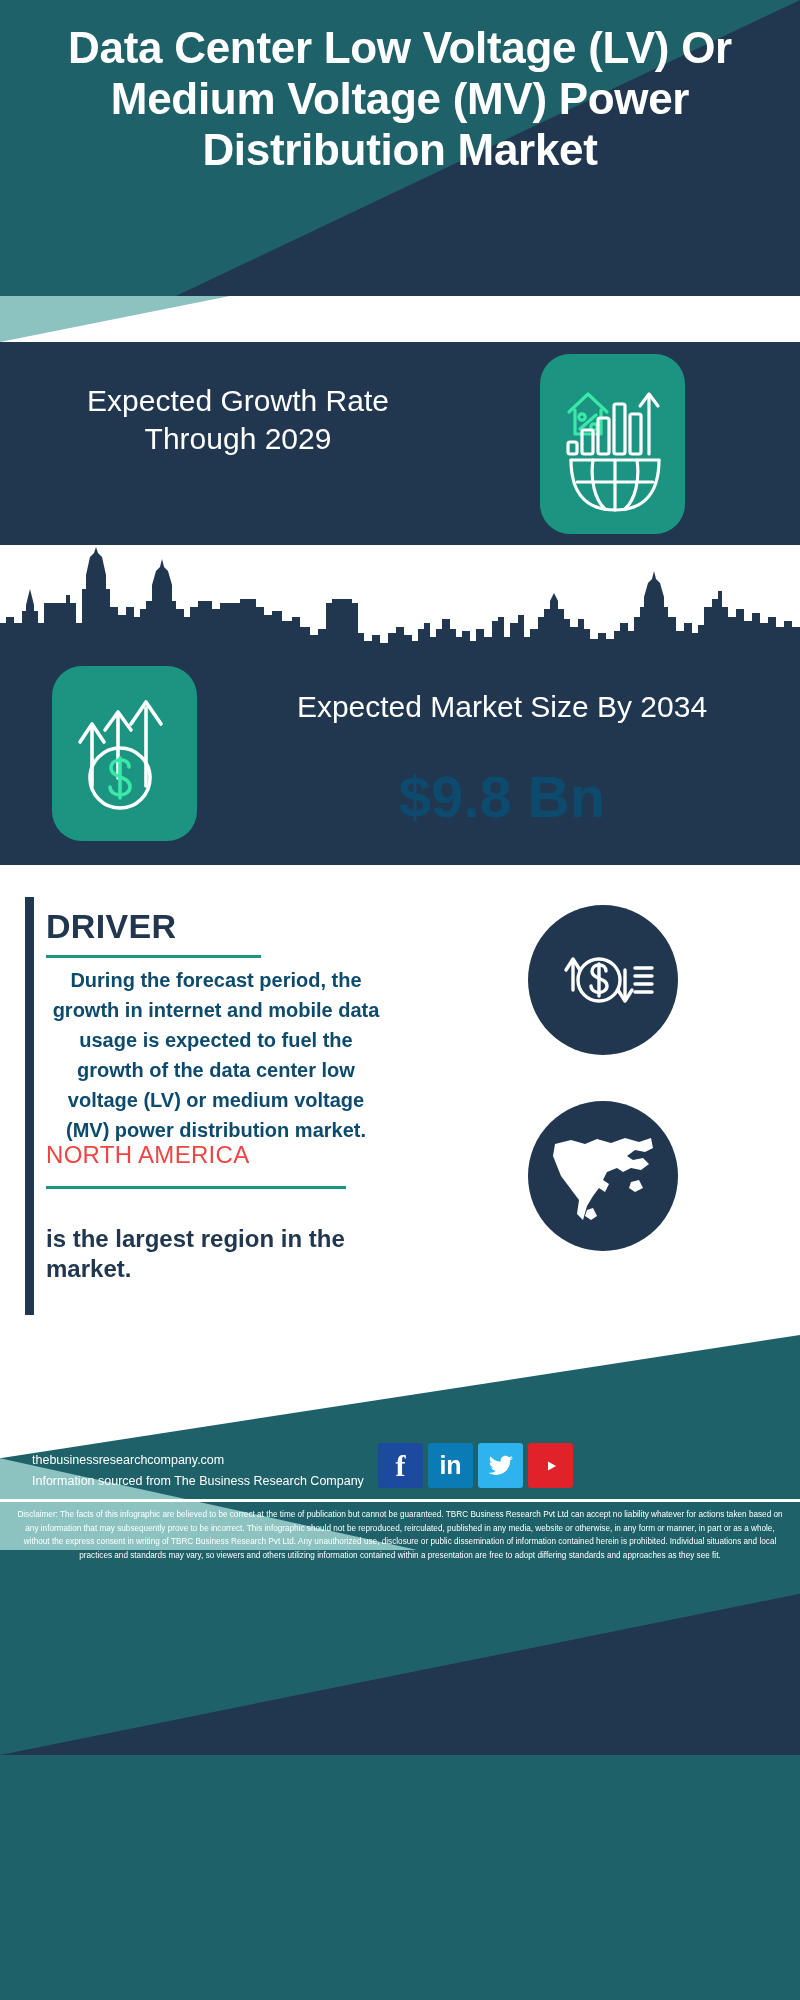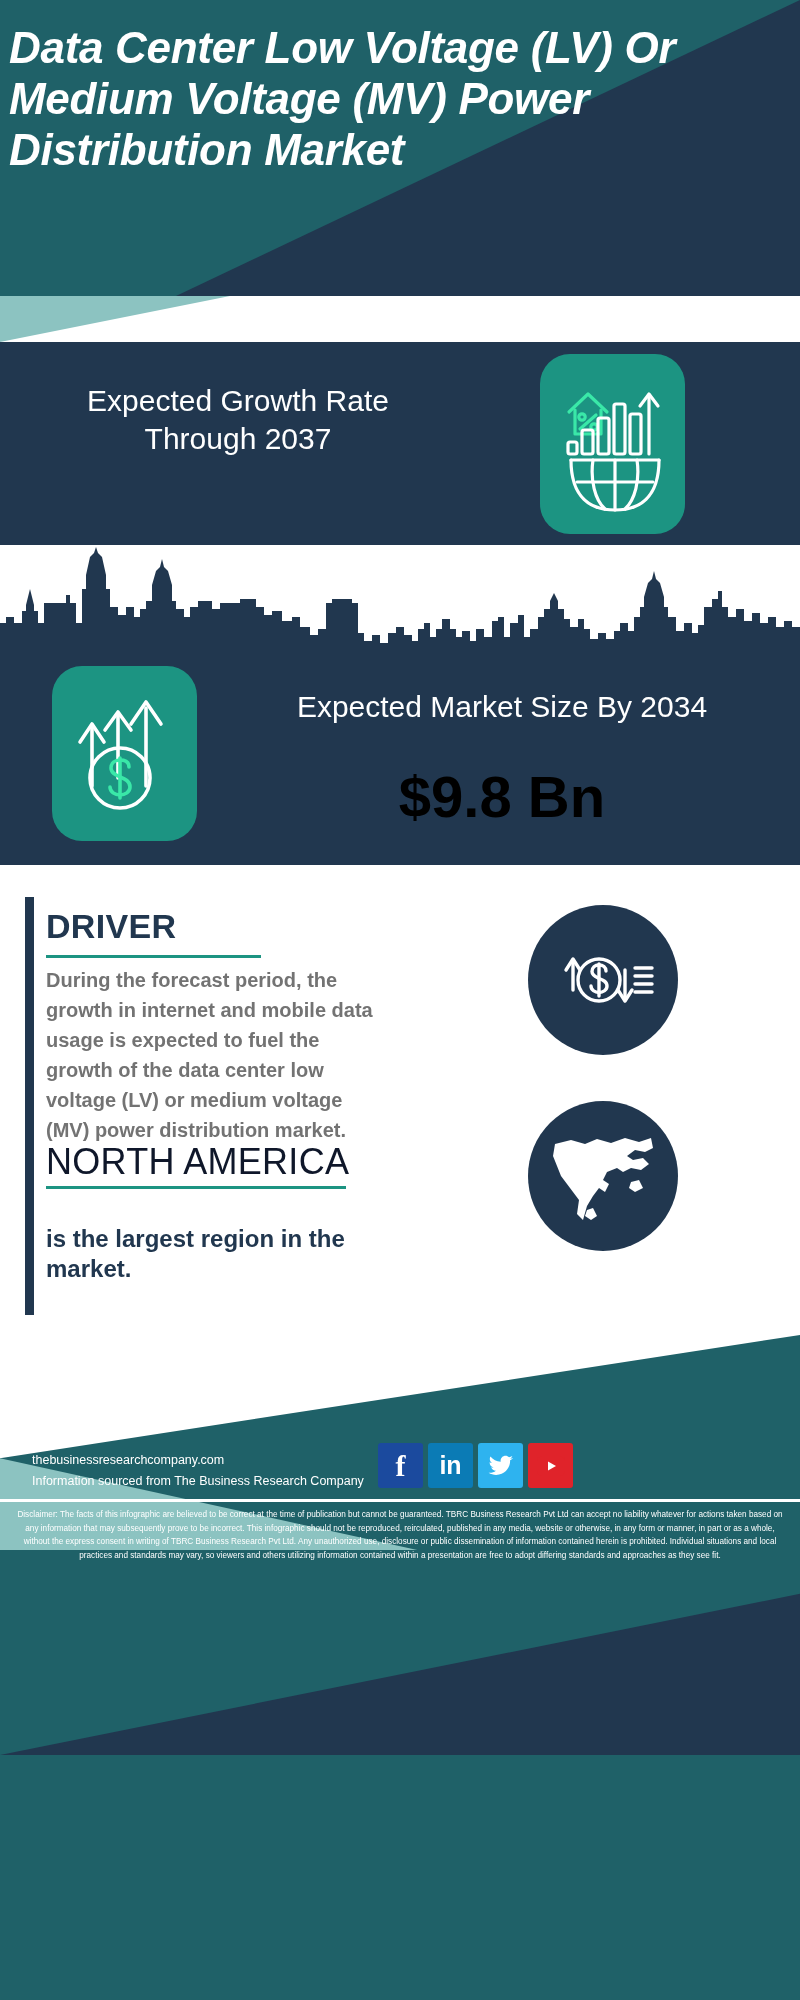--- a/index.html
+++ b/index.html
@@ -16,28 +16,28 @@
     position:absolute; left:0; top:0; width:800px; height:296px;
     background:#1f6168; overflow:hidden;
   }
   .header .diag {
     position:absolute; left:0; top:0; width:800px; height:296px;
     background:#21374f;
     clip-path: polygon(100% 0, 100% 100%, 22% 100%, 100% 0);
   }
   .header h1 {
     position:absolute; left:0; top:22px; width:800px;
+    text-align:center;
     color:#ffffff;
     font-size:44px;
     font-weight:bold;
     line-height:51px;
     letter-spacing:-0.3px;
     z-index:3;
     padding:0 9px;
-    font-style:italic;
   }
 
   
   .teal-wedge {
     position:absolute; left:0; top:296px; width:230px; height:46px;
     background:#8cc3c1;
     clip-path: polygon(0 0, 100% 0, 0 100%);
     z-index:2;
   }
   .white-gap {
@@ -90,21 +90,21 @@
     display:flex; align-items:center; justify-content:center;
   }
   .msize .label {
     position:absolute; left:232px; top:32px; width:540px;
     text-align:center;
     color:#ffffff; font-size:30px; line-height:38px;
   }
   .msize .value {
     position:absolute; left:232px; top:108px; width:540px;
     text-align:center;
-    color:#000000; font-size:58px; font-weight:bold; line-height:66px;
+    color:#0c4a6e; font-size:58px; font-weight:bold; line-height:66px;
   }
 
   
   .content {
     position:absolute; left:0; top:865px; width:800px; height:470px;
     background:#ffffff;
   }
   .vbar {
     position:absolute; left:25px; top:32px; width:9px; height:418px;
     background:#21374f;
@@ -112,25 +112,25 @@
   .driver-head {
     position:absolute; left:46px; top:42px;
     color:#21374f; font-size:34px; font-weight:bold; letter-spacing:0.3px;text-align:center;
   }
   .rule1 {
     position:absolute; left:46px; top:90px; width:215px; height:3px;
     background:#1c9482;
   }
   .driver-body {
     position:absolute; left:46px; top:100px; width:340px;
-    color:#737373; font-size:20px; font-weight:bold; line-height:30px;
+    color:#0c4a6e; font-size:20px; font-weight:bold; line-height:30px;text-align:center;
   }
   .region-head {
     position:absolute; left:46px; top:276px;
-    color:#0f172a; font-size:36px; letter-spacing:0.3px;
+    color:#ef4444; font-size:24px; letter-spacing:0.3px;
   }
   .rule2 {
     position:absolute; left:46px; top:321px; width:300px; height:3px;
     background:#1c9482;
   }
   .region-body {
     position:absolute; left:46px; top:334px; width:340px;
     color:#21374f; font-size:24px; font-weight:bold; line-height:30px;margin-top:25px;
   }
   .circ {
@@ -198,21 +198,21 @@
 <body>
 
 <div class="header">
   <div class="diag"></div>
   <h1>Data Center Low Voltage (LV) Or Medium Voltage (MV) Power Distribution Market</h1>
 </div>
 <div class="white-gap"></div>
 <div class="teal-wedge"></div>
 
 <div class="growth">
-  <div class="label">Expected Growth Rate Through 2037</div>
+  <div class="label">Expected Growth Rate Through 2029</div>
 
   <div class="icon-box-growth">
     <svg width="112" height="140" viewBox="0 0 112 140" fill="none" stroke="#ffffff" stroke-width="3.2" stroke-linecap="round" stroke-linejoin="round">
 
       <g stroke="#3ae8a8">
         <path d="M12 38 L31 20 L50 38"></path>
         <path d="M18 36 L18 60 L44 60 L44 36"></path>
         <circle cx="25" cy="43" r="3.2"></circle>
         <circle cx="37" cy="53" r="3.2"></circle>
         <path d="M39 41 L23 55"></path>

